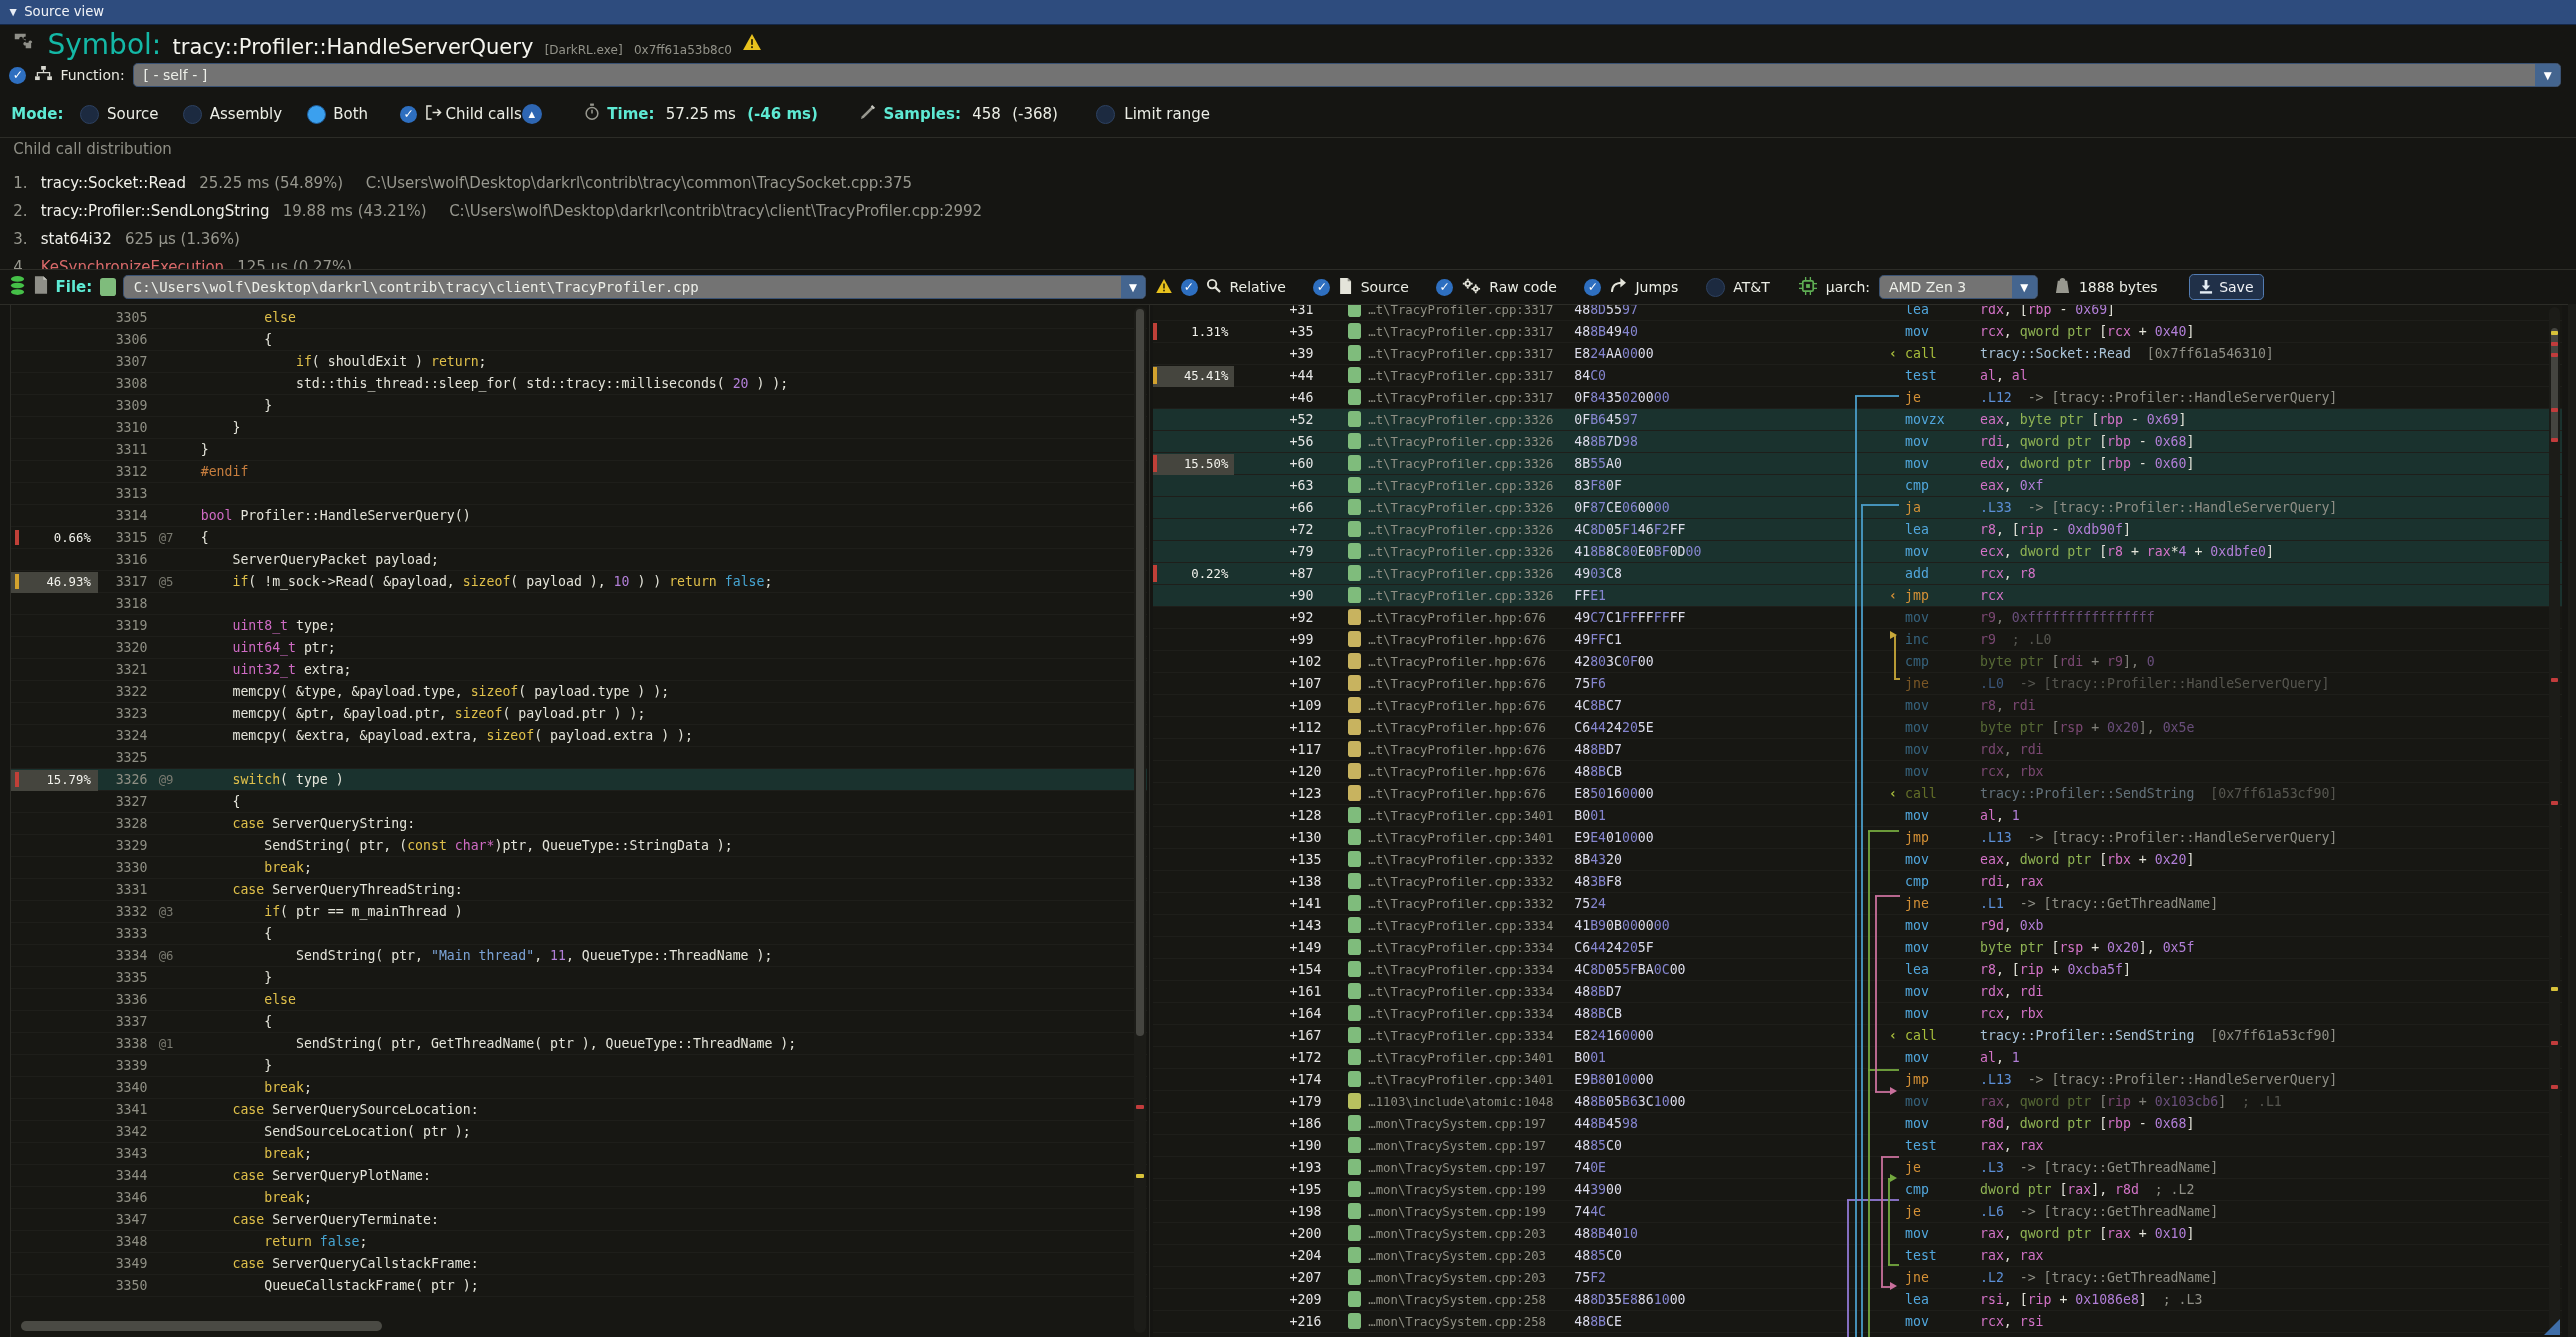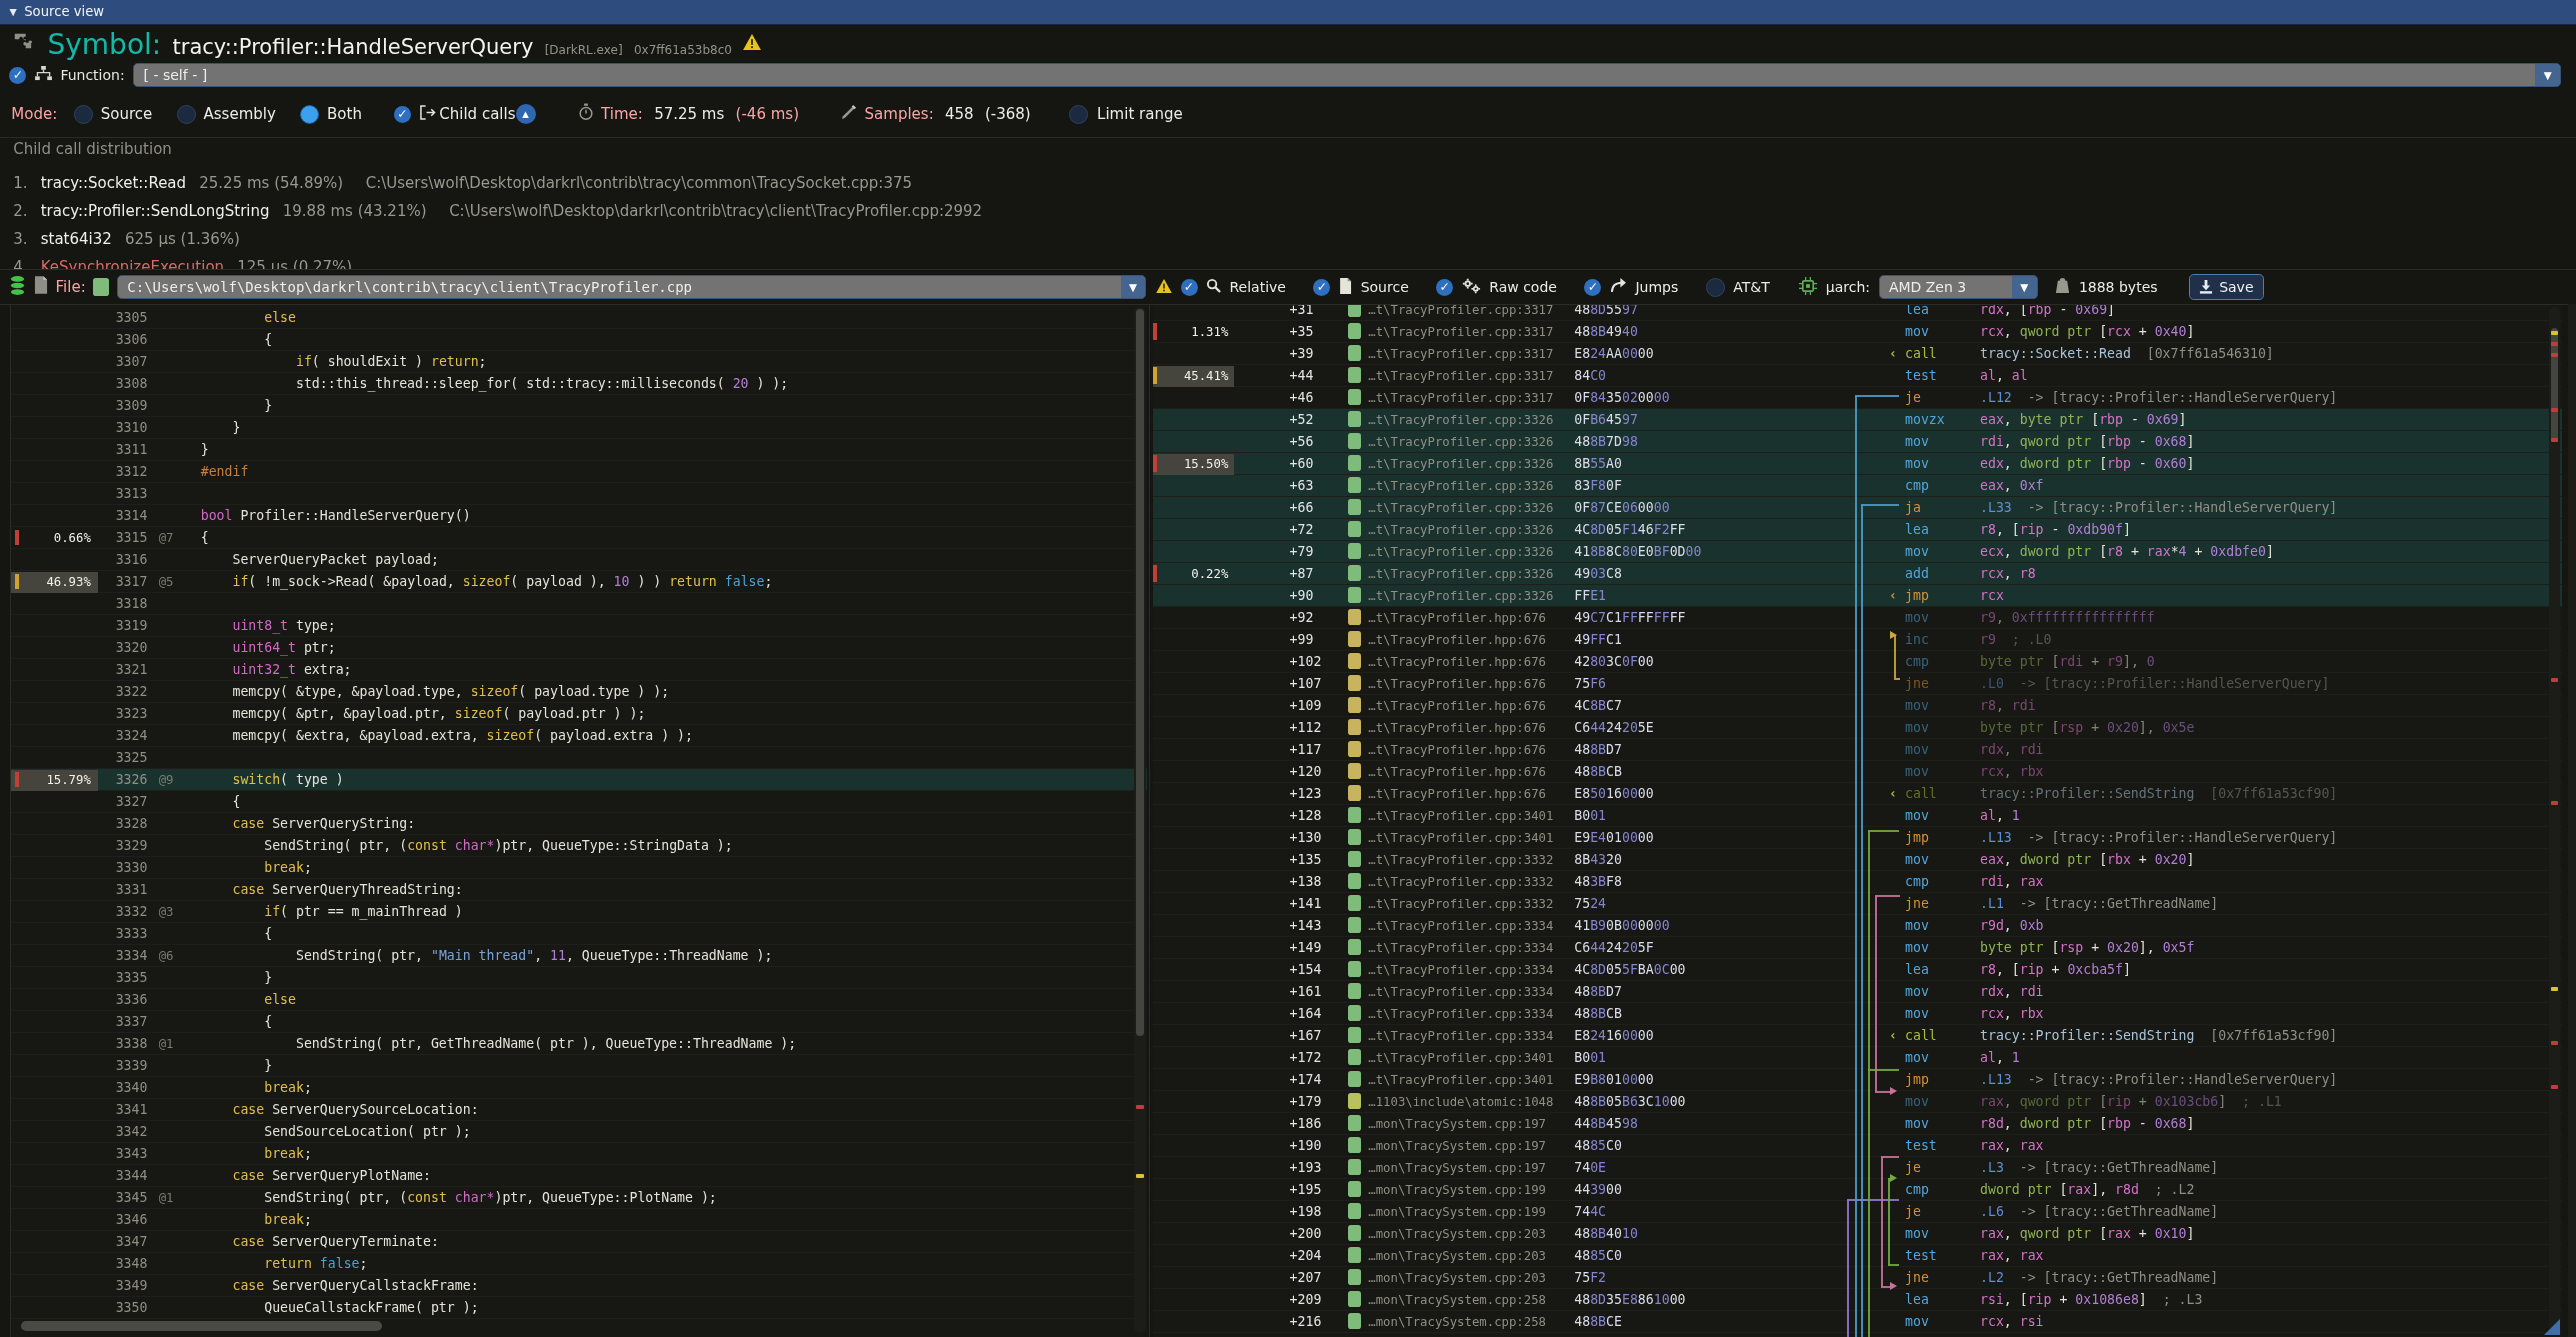--- a/index.html
+++ b/index.html
@@ -16,21 +16,21 @@
   .sym-name{font-size:21px;color:#f4f4ee;}
   .sym-mod,.sym-addr{font-size:12px;color:#93938a;}
   .func-row{position:absolute;left:9.4px;top:62px;right:15px;height:26.4px;display:flex;align-items:center;gap:8.5px;}
   .label-w{font-size:14px;color:#e8e8e0;}
   .combo{height:24.6px;background:#737373;border:0.9px solid #3a5273;border-radius:4.7px;
          display:flex;align-items:center;box-sizing:border-box;overflow:hidden;}
   .combo .ctext{flex:1;padding:0 9.4px;font-size:14px;color:#eceee8;white-space:nowrap;}
   .combo .cbtn{width:24.6px;height:100%;background:#44658f;display:flex;align-items:center;
                justify-content:center;color:#fff;font-size:10.4px;border-radius:0 3.8px 3.8px 0;}
   .mode-row{position:absolute;left:11.3px;top:94px;height:40px;display:flex;align-items:center;font-size:15px;}
-  .gray{color:#fca5a5;}
+  .gray{color:#5eead4;font-weight:bold;}
   .white{color:#eceee6;}
   .cb{width:17px;height:17px;border-radius:9.4px;background:#2e6fc0;display:inline-flex;align-items:center;
       justify-content:center;color:#fff;font-size:12.3px;font-weight:bold;flex:none;}
   .cb.off{background:#1c2a40;border:0.9px solid #2d4160;color:transparent;}
   .radio{width:17px;height:17px;border-radius:50%;background:#1c2a40;border:0.9px solid #2d4160;flex:none;}
   .radio.on{background:#3ba0ee;border-color:#1f5f9c;}
   .upbtn{width:20px;height:20px;border-radius:50%;background:#2e66b2;color:#fff;font-size:8.5px;
          display:inline-flex;align-items:center;justify-content:center;}
   .hsep{position:absolute;left:0;width:100%;height:0.9px;background:#2c2c27;}
   
@@ -359,21 +359,20 @@
       <div class="srow"><span class="s-pct"></span><span class="s-num">3335</span><span class="s-ann"></span><span><span class="c-pl">        }</span></span></div>
       <div class="srow"><span class="s-pct"></span><span class="s-num">3336</span><span class="s-ann"></span><span><span class="c-pl">        </span><span class="c-kw">else</span></span></div>
       <div class="srow"><span class="s-pct"></span><span class="s-num">3337</span><span class="s-ann"></span><span><span class="c-pl">        {</span></span></div>
       <div class="srow"><span class="s-pct"></span><span class="s-num">3338</span><span class="s-ann">@1</span><span><span class="c-pl">            SendString( ptr, GetThreadName( ptr ), QueueType::ThreadName );</span></span></div>
       <div class="srow"><span class="s-pct"></span><span class="s-num">3339</span><span class="s-ann"></span><span><span class="c-pl">        }</span></span></div>
       <div class="srow"><span class="s-pct"></span><span class="s-num">3340</span><span class="s-ann"></span><span><span class="c-pl">        </span><span class="c-kw">break</span><span class="c-pl">;</span></span></div>
       <div class="srow"><span class="s-pct"></span><span class="s-num">3341</span><span class="s-ann"></span><span><span class="c-pl">    </span><span class="c-kw">case</span><span class="c-pl"> ServerQuerySourceLocation:</span></span></div>
       <div class="srow"><span class="s-pct"></span><span class="s-num">3342</span><span class="s-ann"></span><span><span class="c-pl">        SendSourceLocation( ptr );</span></span></div>
       <div class="srow"><span class="s-pct"></span><span class="s-num">3343</span><span class="s-ann"></span><span><span class="c-pl">        </span><span class="c-kw">break</span><span class="c-pl">;</span></span></div>
       <div class="srow"><span class="s-pct"></span><span class="s-num">3344</span><span class="s-ann"></span><span><span class="c-pl">    </span><span class="c-kw">case</span><span class="c-pl"> ServerQueryPlotName:</span></span></div>
-      <div class="srow"><span class="s-pct"></span><span class="s-num">3345</span><span class="s-ann">@1</span><span><span class="c-pl">        SendString( ptr, (</span><span class="c-kw">const</span><span class="c-pl"> </span><span class="c-ty">char*</span><span class="c-pl">)ptr, QueueType::PlotName );</span></span></div>
       <div class="srow"><span class="s-pct"></span><span class="s-num">3346</span><span class="s-ann"></span><span><span class="c-pl">        </span><span class="c-kw">break</span><span class="c-pl">;</span></span></div>
       <div class="srow"><span class="s-pct"></span><span class="s-num">3347</span><span class="s-ann"></span><span><span class="c-pl">    </span><span class="c-kw">case</span><span class="c-pl"> ServerQueryTerminate:</span></span></div>
       <div class="srow"><span class="s-pct"></span><span class="s-num">3348</span><span class="s-ann"></span><span><span class="c-pl">        </span><span class="c-kw">return</span><span class="c-pl"> </span><span class="c-lit">false</span><span class="c-pl">;</span></span></div>
       <div class="srow"><span class="s-pct"></span><span class="s-num">3349</span><span class="s-ann"></span><span><span class="c-pl">    </span><span class="c-kw">case</span><span class="c-pl"> ServerQueryCallstackFrame:</span></span></div>
       <div class="srow"><span class="s-pct"></span><span class="s-num">3350</span><span class="s-ann"></span><span><span class="c-pl">        QueueCallstackFrame( ptr );</span></span></div>
     </div>
   <div class="vtrack" id="src-vscroll">
       <div class="vthumb" style="top: 1.9px; height: 727px;"></div>
       <div class="mark r" style="top: 798px;"></div>
       <div class="mark y" style="top: 867px;"></div>

